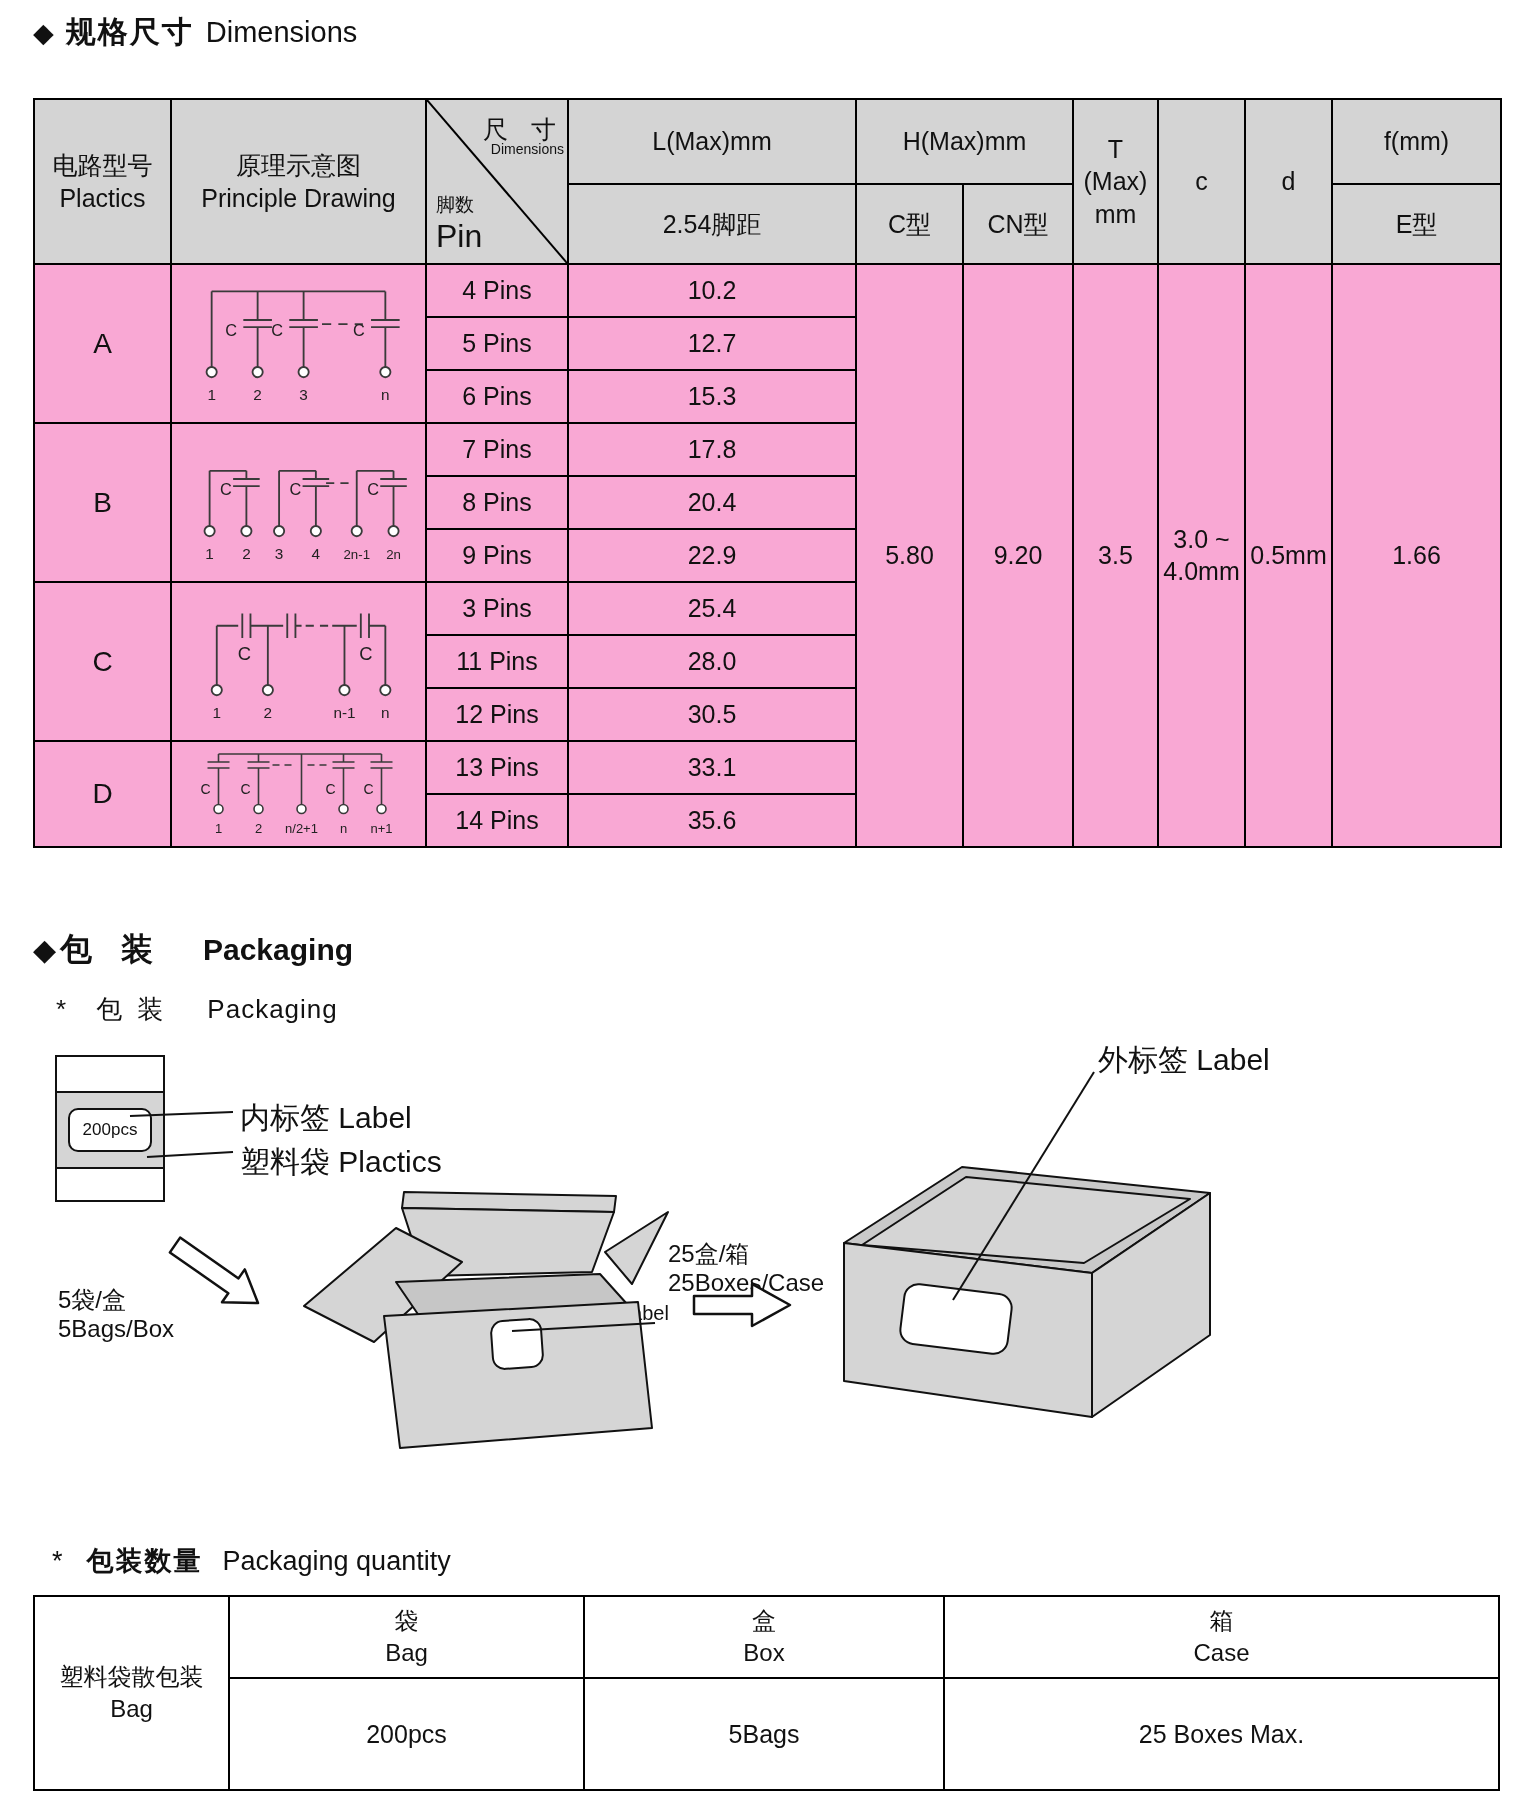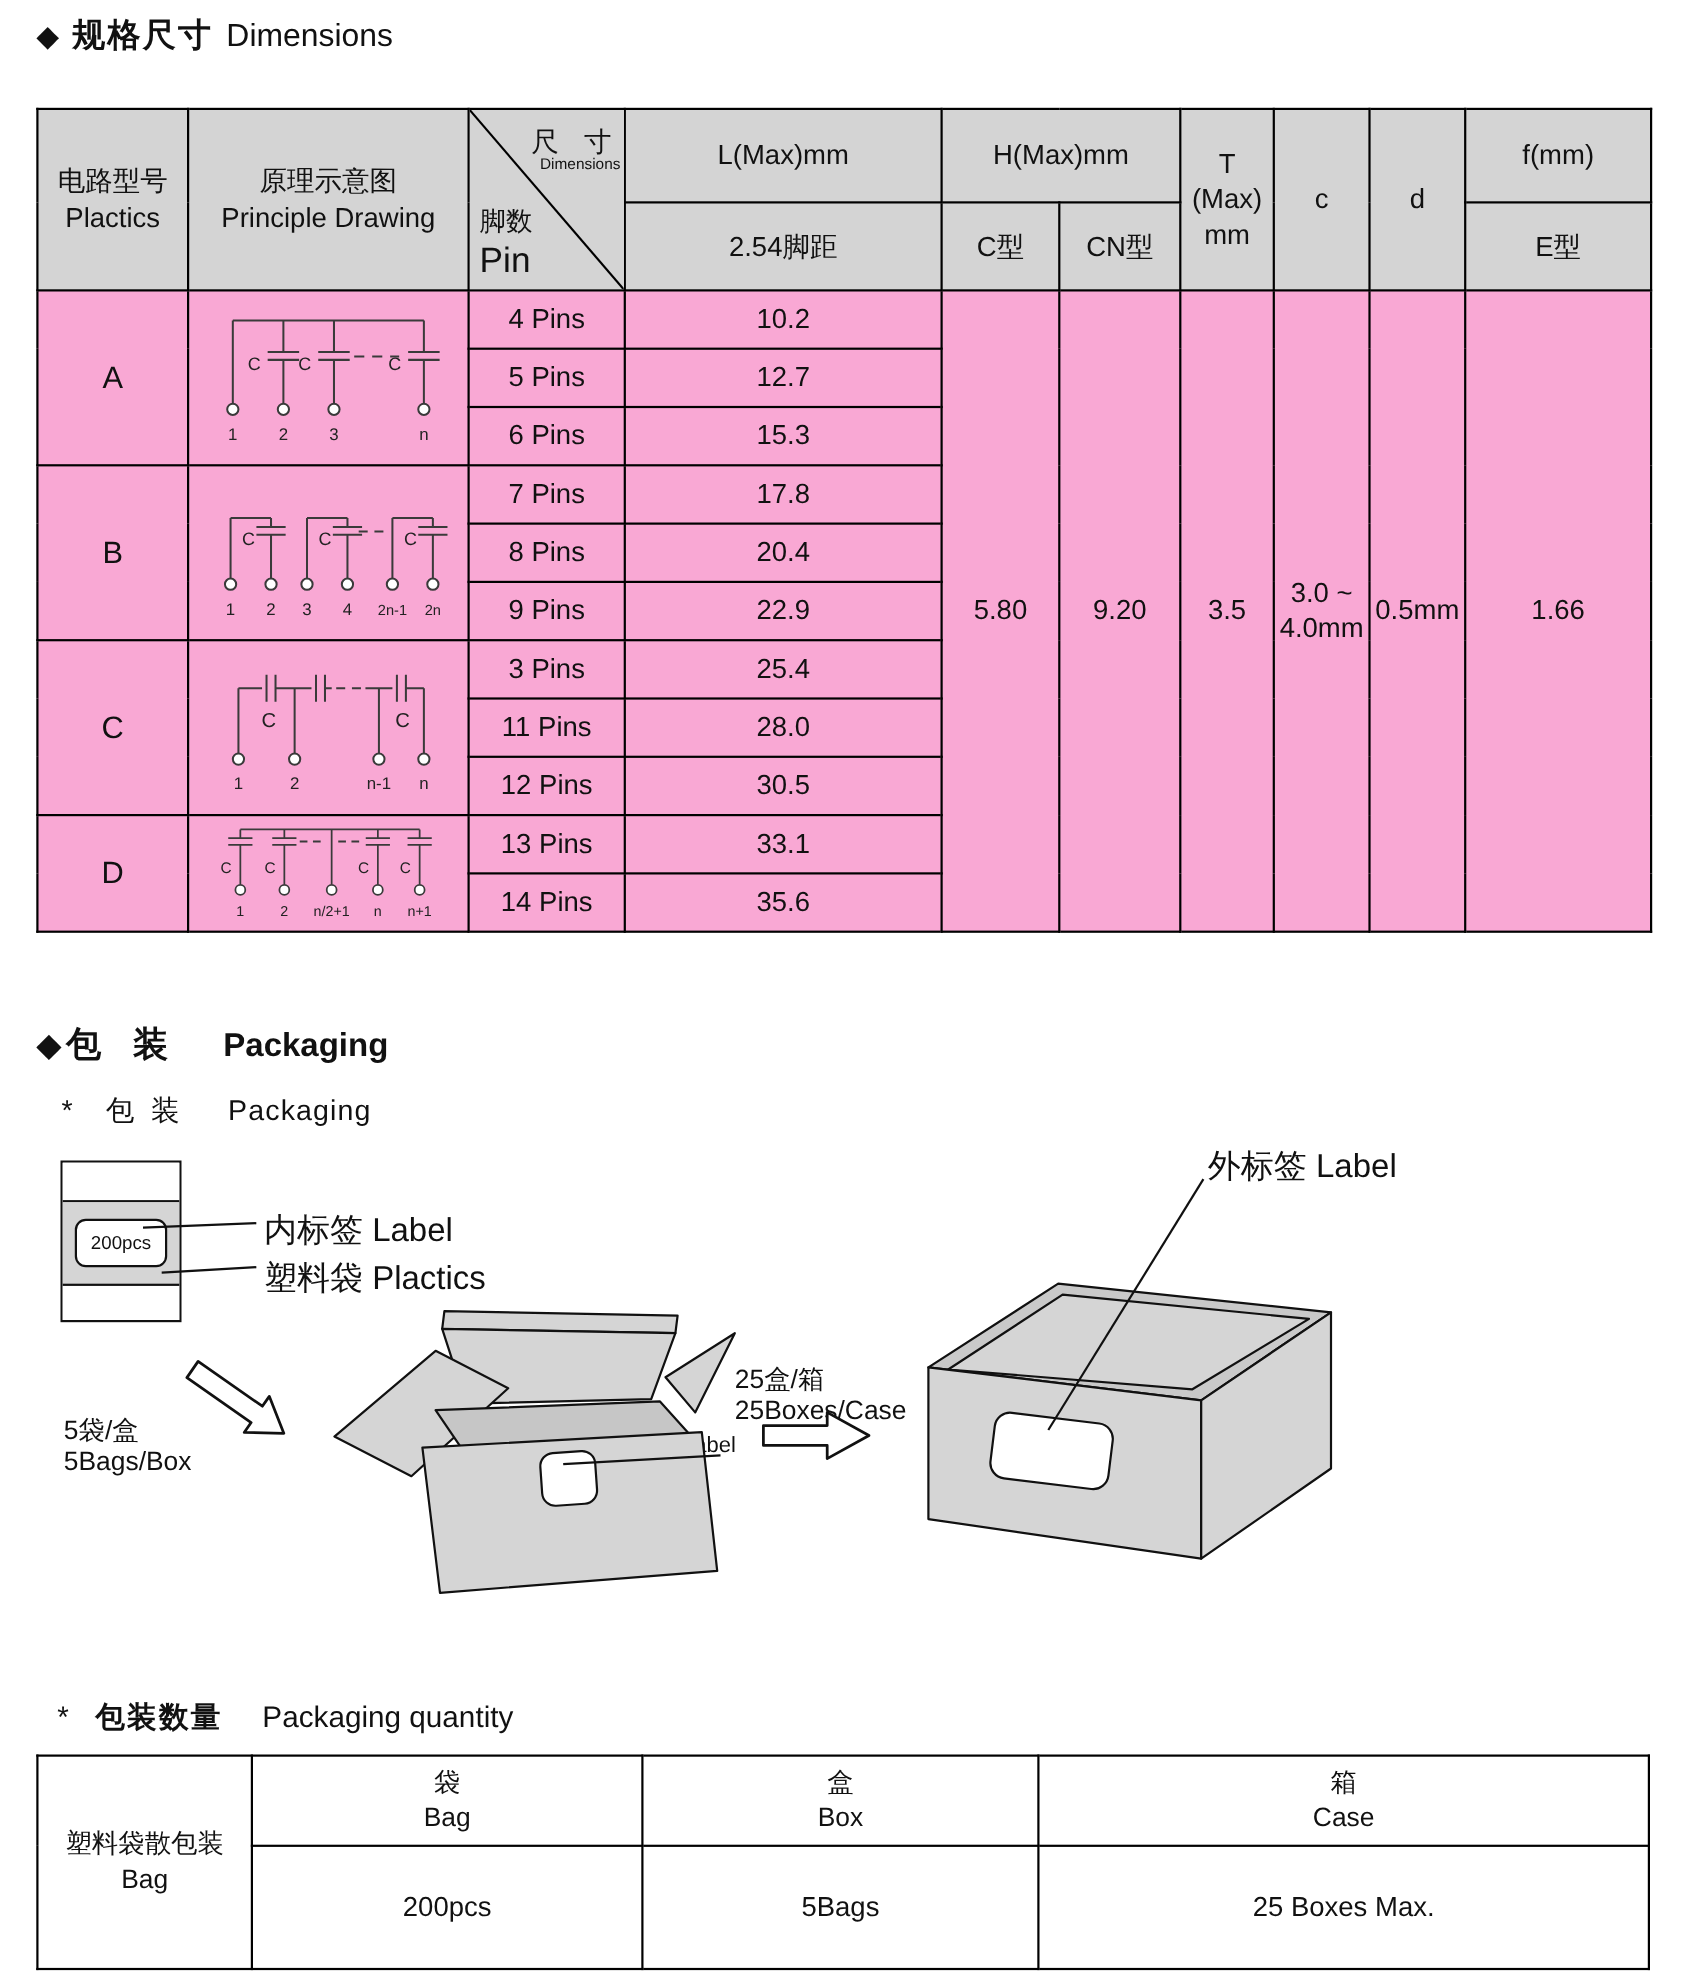--- a/index.html
+++ b/index.html
@@ -18,21 +18,21 @@
   .dimtbl th,.dimtbl td{border:2px solid #000;text-align:center;vertical-align:middle;padding:0;font-weight:normal}
   .dimtbl th{background:#d4d4d4;font-size:25px}
   .dimtbl td{background:#f9a8d4;font-size:25px}
   .two-line{line-height:1.3}
   .diag{position:relative}
   .diag svg.diagline{position:absolute;left:0;top:0;width:100%;height:100%}
   .diag-top{position:absolute;top:16px;right:3px;text-align:right;line-height:1.05}
   .diag-top .zh{font-size:25px;letter-spacing:8px}
   .diag-top .en{font-size:14px;letter-spacing:0}
   .diag-bot{position:absolute;bottom:8px;left:9px;text-align:left;line-height:1.2}
-  .diag-bot .zh{font-size:24px}
+  .diag-bot .zh{font-size:19px}
   .diag-bot .en{font-size:32px}
   .cval{text-align:left;padding-left:5px;font-size:22px;line-height:1.25}
   .dcell{font-size:22px}
   
   .lbl26{font-size:30px;white-space:nowrap}
   .lbl24{font-size:24px;white-space:nowrap}
   .lbl20{font-size:20px;white-space:nowrap}
   .bag{border:2px solid #111;background:#fff}
   .bag .band-top{height:34px;background:#fff;border-bottom:2px solid #111}
   .bag .band-mid{height:74px;background:#d5d5d5;border-bottom:2px solid #111;position:relative}
@@ -352,21 +352,21 @@
     </g>
     <g stroke="#111" stroke-width="2.5" fill="#fff" stroke-linejoin="round">
       <polygon points="180.1,1237.6 238.5,1278.4 244.8,1269.4 258,1303 222,1302.2 228.3,1293.2 169.9,1252.4"></polygon>
       <polygon points="694,1296 752,1296 752,1284 790,1305 752,1326 752,1314 694,1314"></polygon>
     </g>
   </svg>
 
   <div class="abs row" style="left:52px;top:1543px">
     <span style="font-size:27px">*</span>
     <span style="font-size:27px;font-weight:bold;margin-left:24px;letter-spacing:2px">包装数量</span>
-    <span style="font-size:27px;margin-left:36px">Packaging quantity</span>
+    <span style="font-size:27px;margin-left:20px">Packaging quantity</span>
   </div>
 
   <table class="qtytbl abs" style="left:33px;top:1595px;width:1465px">
     <colgroup>
       <col style="width:195px">
         <col style="width:355px">
         <col style="width:360px">
         <col style="width:555px">
     </colgroup>
     <tbody>

